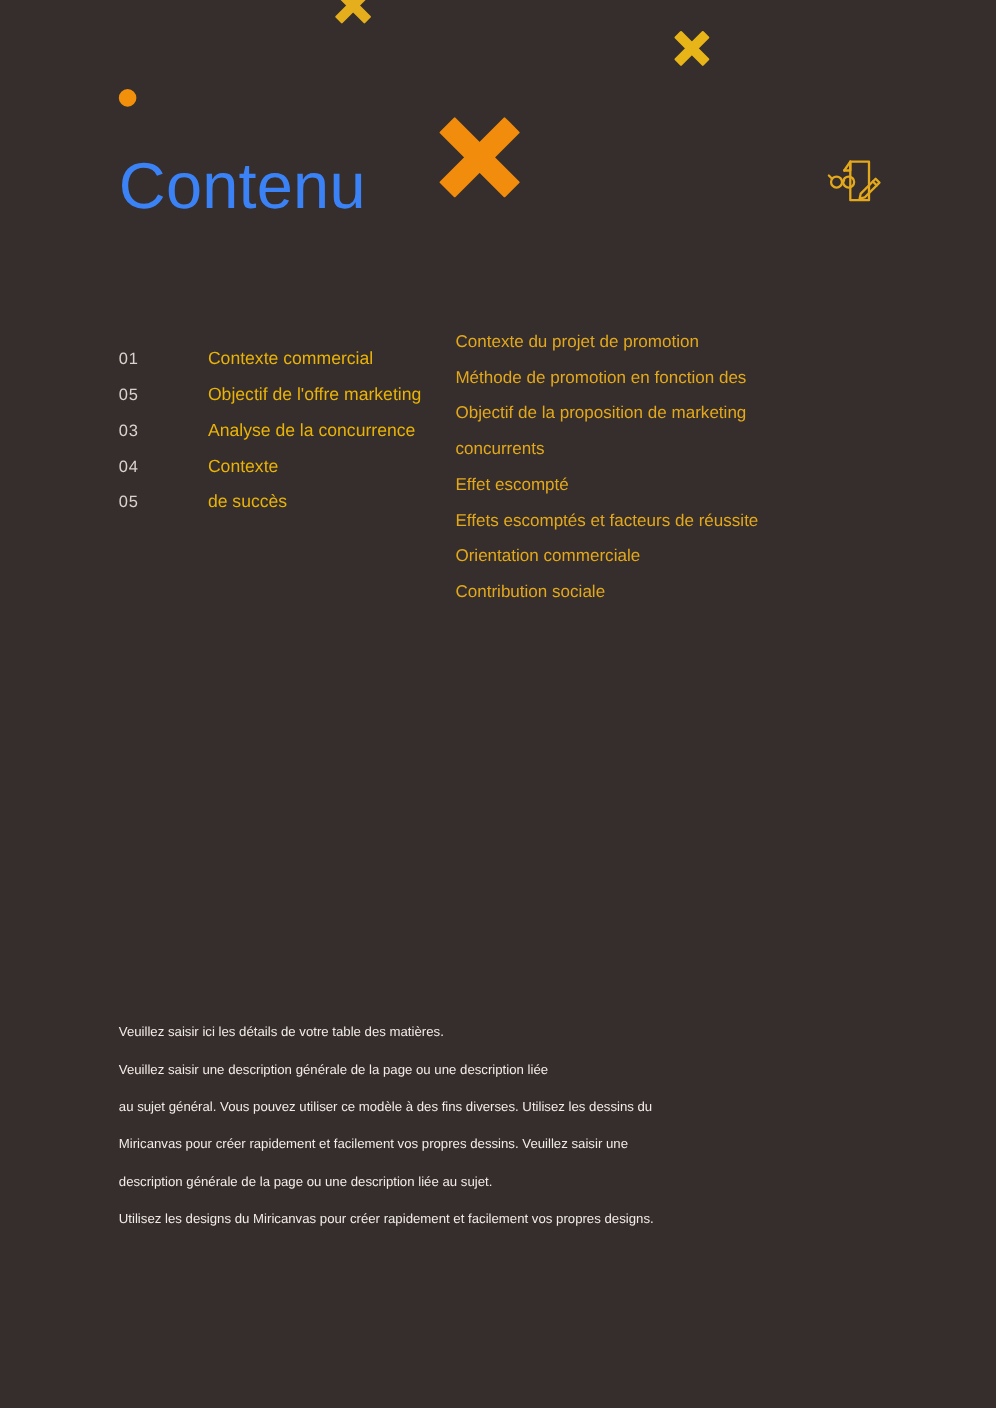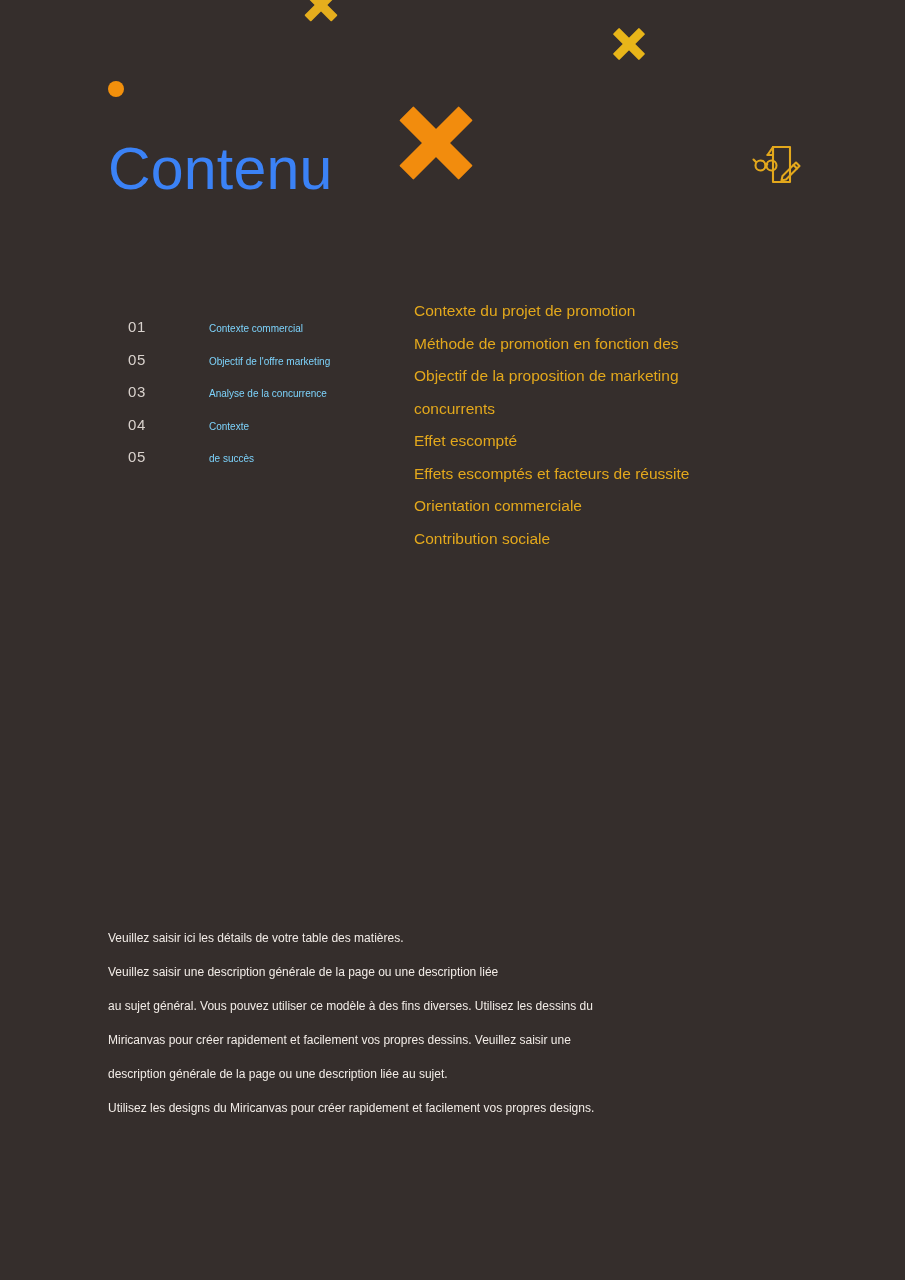--- a/index.html
+++ b/index.html
@@ -130,25 +130,24 @@
     display: flex;
     align-items: baseline;
     height: 32.5px;
   }
   .toc-num {
     width: 81px;
     flex: 0 0 81px;
     font-size: 15px;
     color: #d9d2cd;
     letter-spacing: 0.6px;
-    margin-left: 20px;
   }
   .toc-label {
-    font-size: 10px;
-    color: #7dd3fc;
+    font-size: 16px;
+    color: #eab308;
     white-space: nowrap;
   }
   .toc-row.continuation .toc-num { visibility: visible; }
 
   #toc-secondary-list {
     position: absolute;
     left: 414px;
     top: 302px;
     width: 330px;
   }

